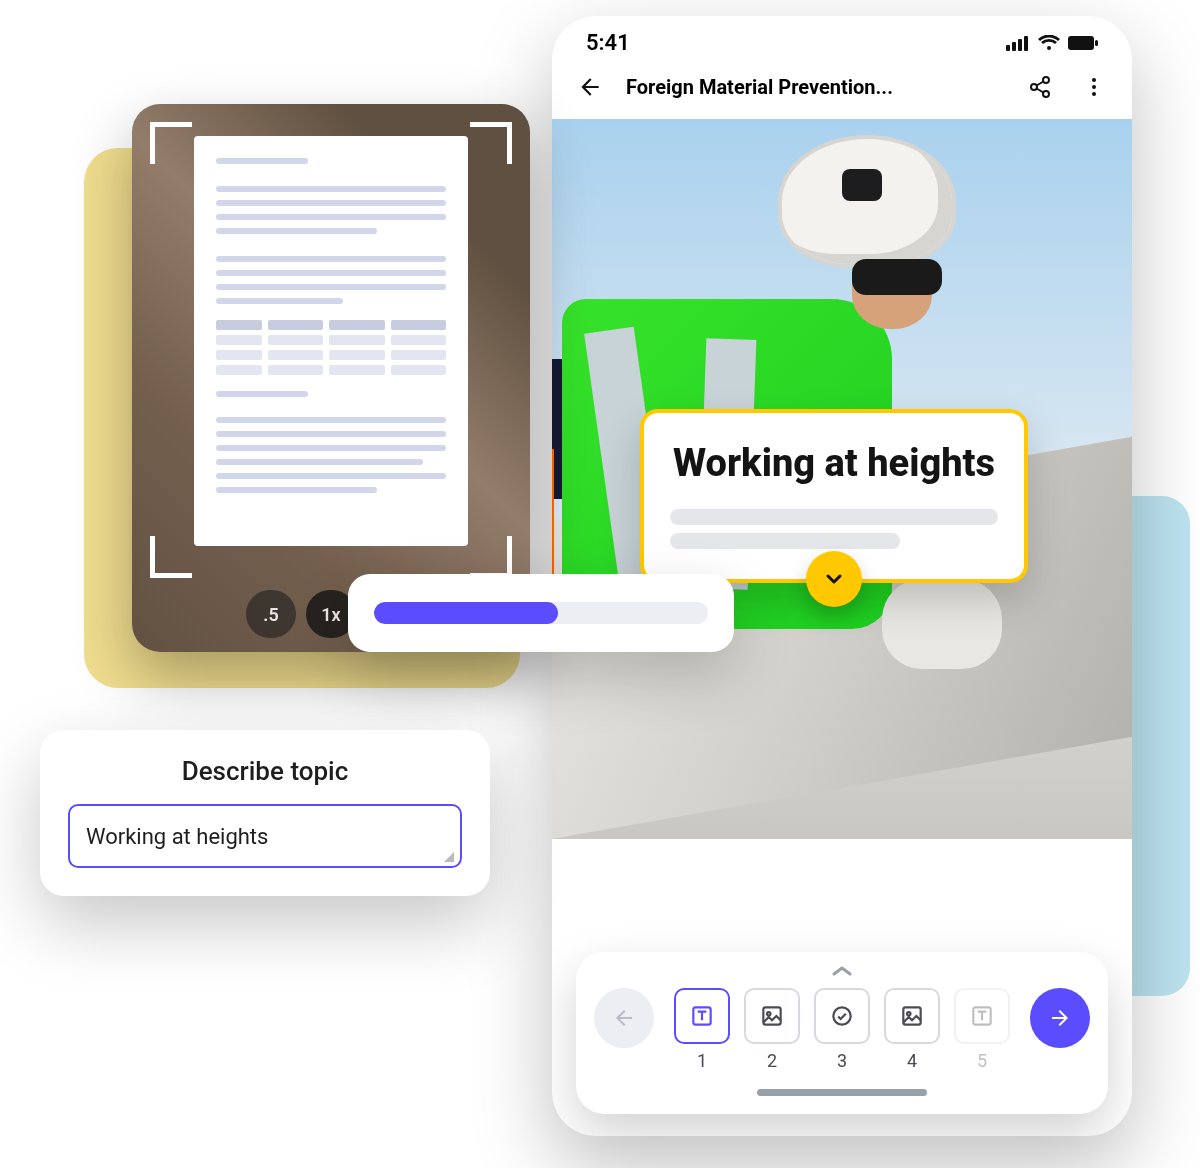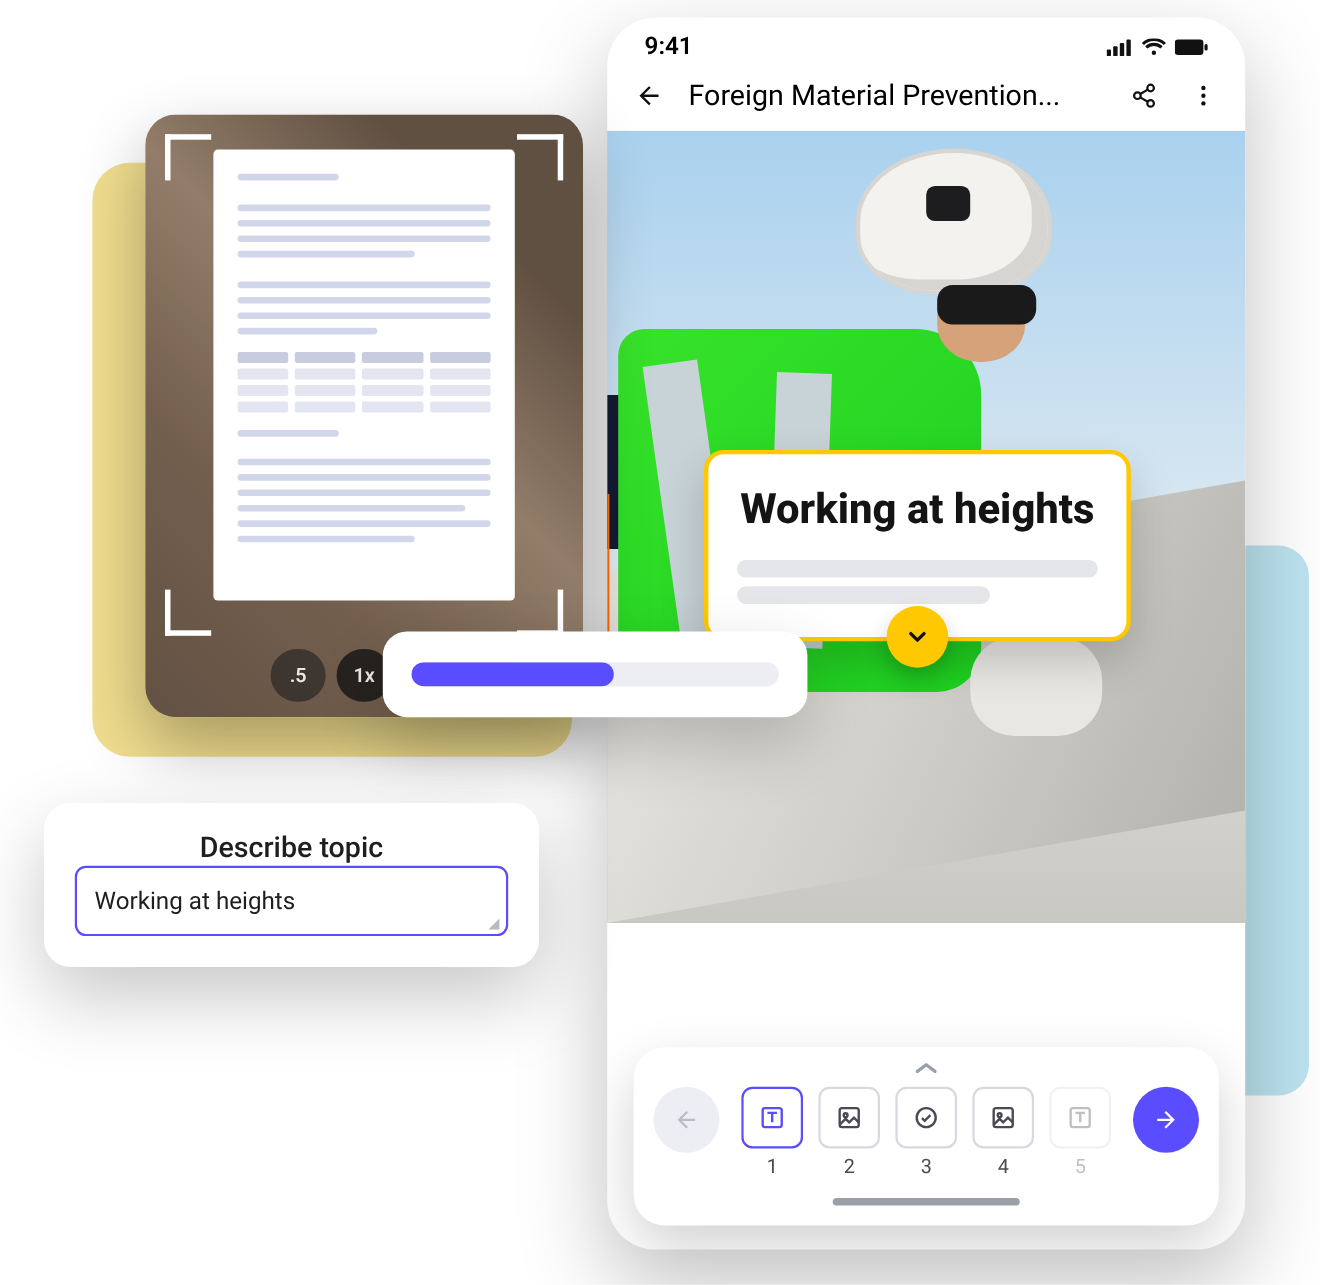--- a/index.html
+++ b/index.html
@@ -34,22 +34,22 @@
   }
   .status-icons { display: flex; gap: 8px; align-items: center; }
   .phone-header {
     display: flex;
     align-items: center;
     gap: 18px;
     padding: 8px 20px 14px 20px;
   }
   .phone-title {
     flex: 1;
-    font-size: 26px;
-    font-weight: 400;
+    font-size: 20px;
+    font-weight: 700;
     white-space: nowrap;
     overflow: hidden;
     text-overflow: ellipsis;
   }
   .icon-btn {
     width: 36px; height: 36px;
     display: flex; align-items: center; justify-content: center;
   }
   
   .hero {
@@ -245,21 +245,21 @@
     width:450px;
     background:#fff;
     border-radius:24px;
     box-shadow: 0 28px 70px rgba(0,0,0,.22);
     padding: 26px 28px 28px 28px;
   }
   .topic-heading {
     text-align:center;
     font-size:26px;
     font-weight:500;
-    margin-bottom:1px;
+    margin-bottom:18px;
     color:#1e1e1e;
   }
   .topic-input {
     width:100%;
     height:64px;
     border: 2px solid #5a4cff;
     border-radius:10px;
     padding: 0 16px;
     font-size:22px;
     color:#1e1e1e;
@@ -296,21 +296,21 @@
 </style>
 </head>
 <body>
 
 <div class="yellow-back"></div>
 <div class="blue-back"></div>
 
 <div class="phone">
 
   <div class="phone-statusbar">
-    <span>9:41</span>
+    <span>5:41</span>
     <div class="status-icons">
       <span>
         <svg width="24" height="16" viewBox="0 0 24 16">
             <rect x="0" y="10" width="4" height="6" rx="1" fill="#111"></rect>
             <rect x="6" y="7" width="4" height="9" rx="1" fill="#111"></rect>
             <rect x="12" y="4" width="4" height="12" rx="1" fill="#111"></rect>
             <rect x="18" y="1" width="4" height="15" rx="1" fill="#111"></rect>
           </svg>
       </span>
       <span>

